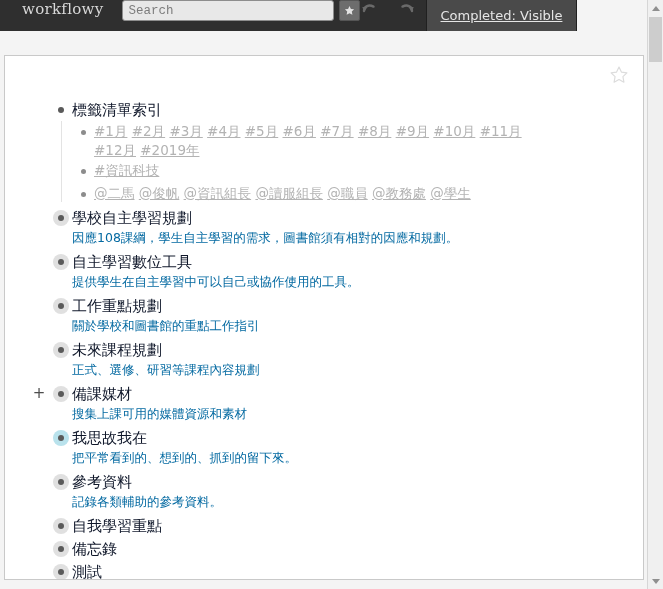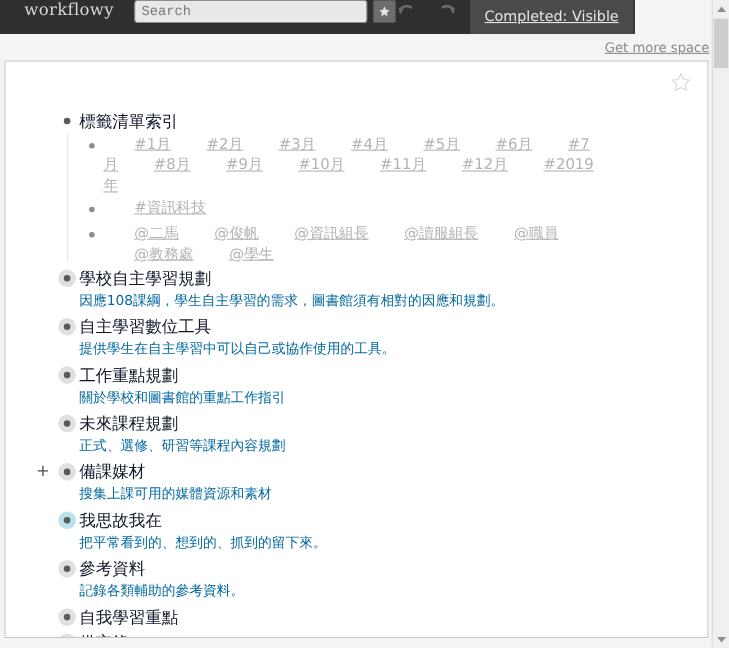--- a/index.html
+++ b/index.html
@@ -218,21 +218,20 @@
     font-size: 13.5px;
     line-height: 19px;
     color: #b3b3b3;
     white-space: normal;
     max-width: 455px;
   }
   .node-name.sub .tag {
     color: #b3b3b3;
     text-decoration: underline;
     cursor: pointer;
-    margin-left: 28px;
   }
   .node-note {
     font-size: 12.5px;
     line-height: 18px;
     color: #0369a1;
     padding-bottom: 3px;
     cursor: text;
     white-space: nowrap;
   }
 
@@ -323,23 +322,20 @@
           <polygon points="17.8,6.2 12.4,5.4 15.4,10.6" fill="#6a6a6a"></polygon>
         </svg>
       </span>
     </div>
 
     <div class="completed-btn">Completed: Visible</div>
 
     <div class="account-btn"></div>
   </div>
 
-  <div class="subbar">
-    <span class="get-more-space">Get more space</span>
-  </div>
 
   <div class="card">
 
     <span class="card-star">
       <svg width="20" height="20" viewBox="0 0 24 24" aria-hidden="true">
         <polygon points="12,2.4 14.9,8.5 21.5,9.4 16.7,14 17.9,20.6 12,17.4 6.1,20.6 7.3,14 2.5,9.4 9.1,8.5" fill="none" stroke="#dcdcdc" stroke-width="1.4" stroke-linejoin="round"></polygon>
       </svg>
     </span>
 
     <div class="outline level1">

